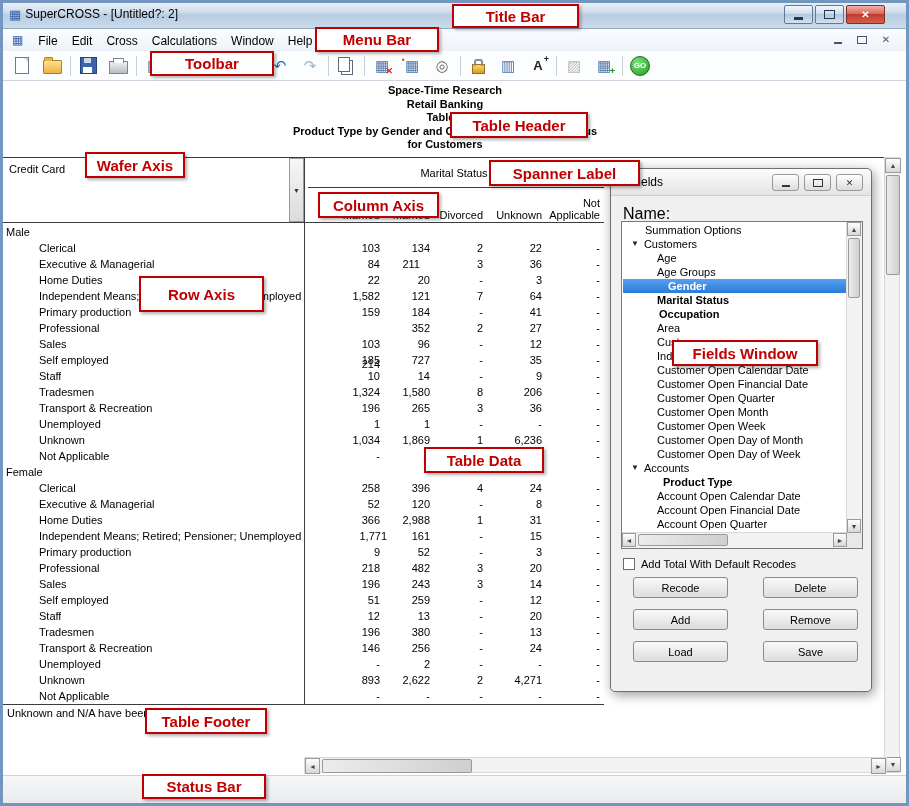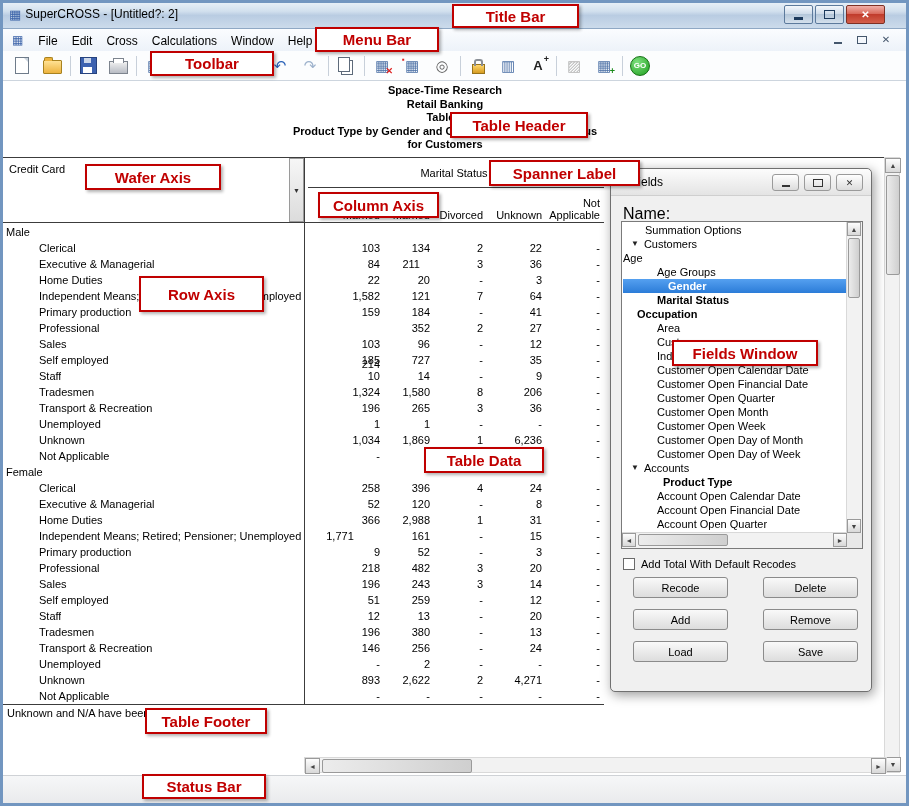--- a/index.html
+++ b/index.html
@@ -140,21 +140,21 @@
     border-radius:3px;background:linear-gradient(#f9f9f9,#dddddd);}
 
   
   .ann{position:absolute;background:#fff;border:2px solid #c00000;color:#c00000;
     font-size:15px;font-weight:bold;display:flex;align-items:center;justify-content:center;
     z-index:1000;box-shadow:2px 2px 3px rgba(0,0,0,.3);box-sizing:border-box;white-space:nowrap;}
   #ann-title-bar{left:452px;top:4px;width:127px;height:24px;}
   #ann-menu-bar{left:315px;top:27px;width:124px;height:25px;}
   #ann-toolbar{left:150px;top:51px;width:124px;height:25px;}
   #ann-table-header{left:450px;top:112px;width:138px;height:26px;}
-  #ann-wafer-axis{left:85px;top:164px;width:136px;height:26px;}
+  #ann-wafer-axis{left:85px;top:152px;width:100px;height:26px;}
   #ann-column-axis{left:318px;top:192px;width:121px;height:26px;}
   #ann-spanner-label{left:489px;top:160px;width:151px;height:26px;}
   #ann-row-axis{left:139px;top:276px;width:125px;height:36px;}
   #ann-fields-window{left:672px;top:340px;width:146px;height:26px;}
   #ann-table-data{left:424px;top:447px;width:120px;height:26px;}
   #ann-table-footer{left:145px;top:708px;width:122px;height:26px;}
   #ann-status-bar{left:142px;top:774px;width:124px;height:25px;}
 </style>
 </head>
 <body>
@@ -420,21 +420,21 @@
         <div class="trow" style="top: 355px;">
           <span class="rlab member">Home Duties</span>
           <span class="tcell" style="left: 297px;">366</span>
           <span class="tcell" style="left: 347px;">2,988</span>
           <span class="tcell" style="left: 400px;">1</span>
           <span class="tcell" style="left: 459px;">31</span>
           <span class="tcell" style="left: 517px;">-</span>
         </div>
         <div class="trow" style="top: 371px;">
           <span class="rlab member">Independent Means; Retired; Pensioner; Unemployed</span>
-          <span class="tcell" style="left: 297px; text-align: center;">1,771</span>
+          <span class="tcell" style="left: 304px;">1,771</span>
           <span class="tcell" style="left: 347px;">161</span>
           <span class="tcell" style="left: 400px;">-</span>
           <span class="tcell" style="left: 459px;">15</span>
           <span class="tcell" style="left: 517px;">-</span>
         </div>
         <div class="trow" style="top: 387px;">
           <span class="rlab member">Primary production</span>
           <span class="tcell" style="left: 297px;">9</span>
           <span class="tcell" style="left: 347px;">52</span>
           <span class="tcell" style="left: 400px;">-</span>
@@ -544,33 +544,33 @@
   <div id="fw-name">Name:</div>
   <div id="fw-list">
     <div id="fields-items">
         <div class="fl-item" style="padding-left: 22px;">
           <span class="fl-text">Summation Options</span>
         </div>
         <div class="fl-item" style="padding-left: 8px;">
           <span class="fl-arrow">▼</span>
           <span class="fl-text">Customers</span>
         </div>
-        <div class="fl-item" style=" align-items: center;">
+        <div class="fl-item" style="padding-left: 34px; align-items: center;">
           <span class="fl-text">Age</span>
         </div>
         <div class="fl-item" style="padding-left: 34px;">
           <span class="fl-text">Age Groups</span>
         </div>
         <div class="fl-item sel b" style="padding-left: 45px;">
           <span class="fl-text">Gender</span>
         </div>
         <div class="fl-item b" style="padding-left: 34px;">
           <span class="fl-text">Marital Status</span>
         </div>
-        <div class="fl-item b" style="padding-left: 14px;">
+        <div class="fl-item b" style="padding-left: 36px;">
           <span class="fl-text">Occupation</span>
         </div>
         <div class="fl-item" style="padding-left: 34px;">
           <span class="fl-text">Area</span>
         </div>
         <div class="fl-item" style="padding-left: 34px;">
           <span class="fl-text">Cust</span>
         </div>
         <div class="fl-item" style="padding-left: 34px;">
           <span class="fl-text">Indi</span>

